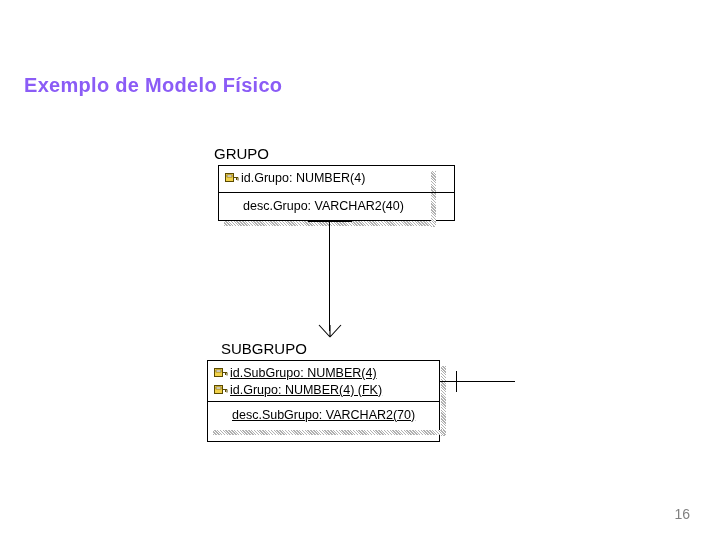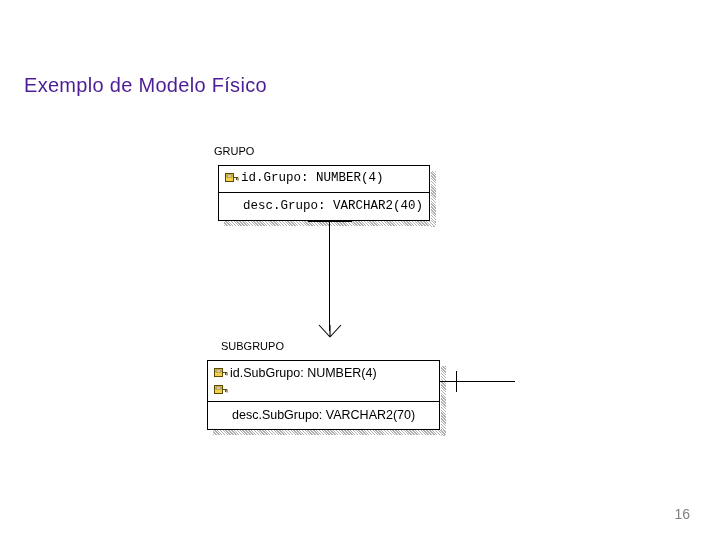--- a/index.html
+++ b/index.html
@@ -18,31 +18,31 @@
     position: absolute;
     left: 0; top: 0;
     width: 720px;
     height: 540px;
   }
   .title {
     position: absolute;
     left: 24px;
     top: 74px;
     font-size: 20px;
-    font-weight: normal;
-    color: #4c1d95;
+    font-weight: bold;
+    color: #8b5cf6;
     letter-spacing: 0.3px;
     white-space: nowrap;
     text-align: center;
   }
 
   
   .entity-label {
     position: absolute;
-    font-size: 11px;
+    font-size: 15px;
     color: #000000;
     white-space: nowrap;
   }
   .entity {
     position: absolute;
     background: #ffffff;
     border: 1px solid #000000;
     box-sizing: border-box;
   }
   .entity .shadow-r,
@@ -105,21 +105,21 @@
 </style>
 </head>
 <body>
 
 <div class="slide">
 
   <div class="title">Exemplo de Modelo Físico</div>
 
   <div class="entity-label" style="left:214px; top:145px;">GRUPO</div>
 
-  <div class="entity" style="left:218px; top:165px; width:212px; height:56px;font-family:Liberation Mono, monospace;">
+  <div class="entity" style="left:218px; top:165px; width:237px; height:56px;">
     <div class="shadow-r" style="left:212px; top:5px; width:5px; height:56px;"></div>
     <div class="shadow-b" style="left:5px; top:55px; width:212px; height:5px;"></div>
 
     <div class="pk-section" style="height:27px;">
       <div class="row">
         <span class="key-icon">
           <svg width="14" height="12" viewBox="0 0 14 12">
             <rect x="0.5" y="1.5" width="8" height="8" fill="#f2d24a" stroke="#5a4a00" stroke-width="1"></rect>
             <rect x="2" y="3" width="5" height="2" fill="#ffffff" stroke="#5a4a00" stroke-width="0.6"></rect>
             <path d="M8.5 5.5 L13 5.5 M11.5 5.5 L11.5 8 M13 5.5 L13 8.5" stroke="#5a4a00" stroke-width="1" fill="none"></path>
@@ -139,21 +139,21 @@
   <div class="line" style="left:308px; top:221px; width:44px; height:1px;"></div>
   <div class="line" style="left:329px; top:221px; width:1px; height:110px;"></div>
   <div class="crowfoot" style="left:318px; top:324px;">
     <svg width="24" height="14" viewBox="0 0 24 14">
       <path d="M1 1 L12 13 M23 1 L12 13 M12 1 L12 13" stroke="#000000" stroke-width="1.1" fill="none"></path>
     </svg>
   </div>
 
   <div class="entity-label" style="left:203px; top:340px;margin-left:18px;">SUBGRUPO</div>
 
-  <div class="entity" style="left:207px; top:360px; width:233px; height:70px;">
+  <div class="entity" style="left:207px; top:360px; width:233px; height:82px;text-decoration:underline;">
     <div class="shadow-r" style="left:233px; top:5px; width:5px; height:70px;"></div>
     <div class="shadow-b" style="left:5px; top:69px; width:233px; height:5px;"></div>
 
     <div class="pk-section" style="height:41px;">
       <div class="row">
         <span class="key-icon">
           <svg width="14" height="12" viewBox="0 0 14 12">
             <rect x="0.5" y="1.5" width="8" height="8" fill="#f2d24a" stroke="#5a4a00" stroke-width="1"></rect>
             <rect x="2" y="3" width="5" height="2" fill="#ffffff" stroke="#5a4a00" stroke-width="0.6"></rect>
             <path d="M8.5 5.5 L13 5.5 M11.5 5.5 L11.5 8 M13 5.5 L13 8.5" stroke="#5a4a00" stroke-width="1" fill="none"></path>
@@ -162,20 +162,21 @@
         <span class="row-text">id.SubGrupo: NUMBER(4)</span>
       </div>
       <div class="row">
         <span class="key-icon">
           <svg width="14" height="12" viewBox="0 0 14 12">
             <rect x="0.5" y="1.5" width="8" height="8" fill="#f2d24a" stroke="#5a4a00" stroke-width="1"></rect>
             <rect x="2" y="3" width="5" height="2" fill="#ffffff" stroke="#5a4a00" stroke-width="0.6"></rect>
             <path d="M8.5 5.5 L13 5.5 M11.5 5.5 L11.5 8 M13 5.5 L13 8.5" stroke="#5a4a00" stroke-width="1" fill="none"></path>
           </svg>
         </span>
+        <span class="row-text">id.Grupo: NUMBER(4) (FK)</span>
       </div>
     </div>
 
     <div class="attr-section" style="height:28px;">
       <div class="row indent">
         <span class="row-text">desc.SubGrupo: VARCHAR2(70)</span>
       </div>
     </div>
   </div>
 

